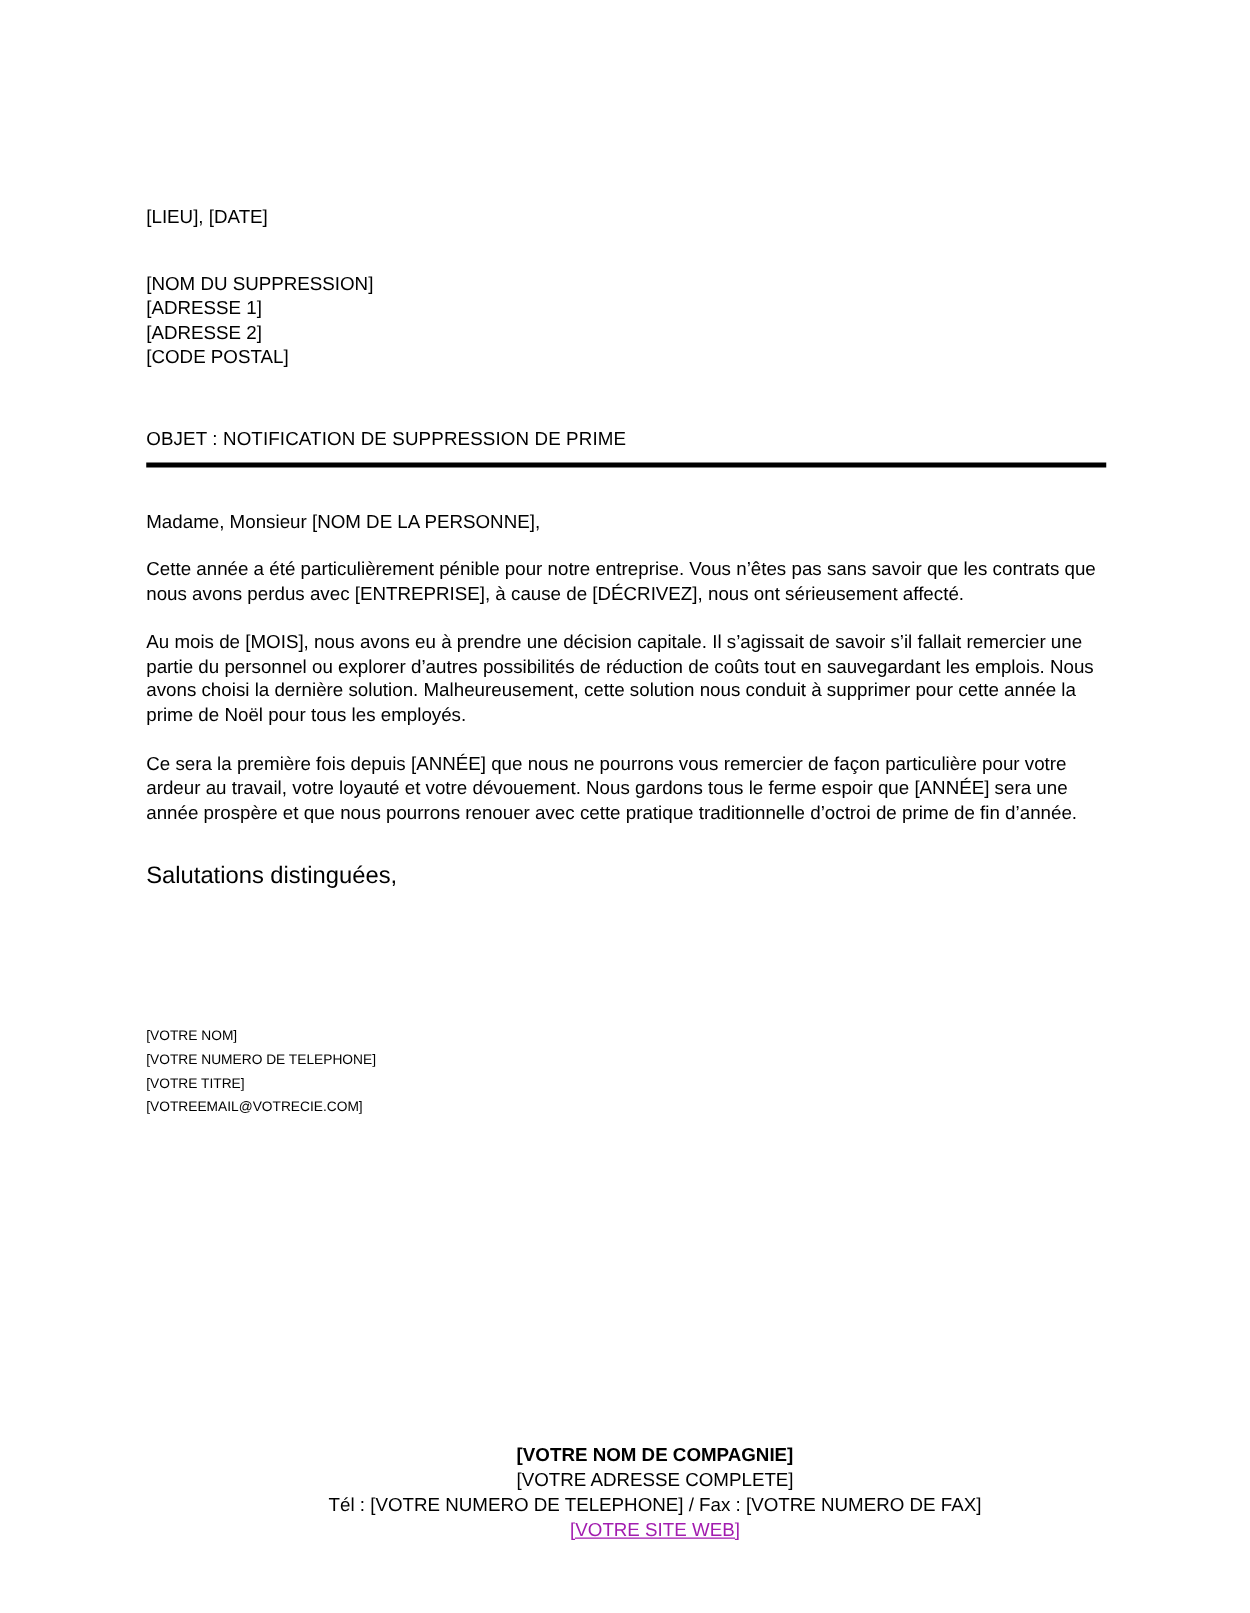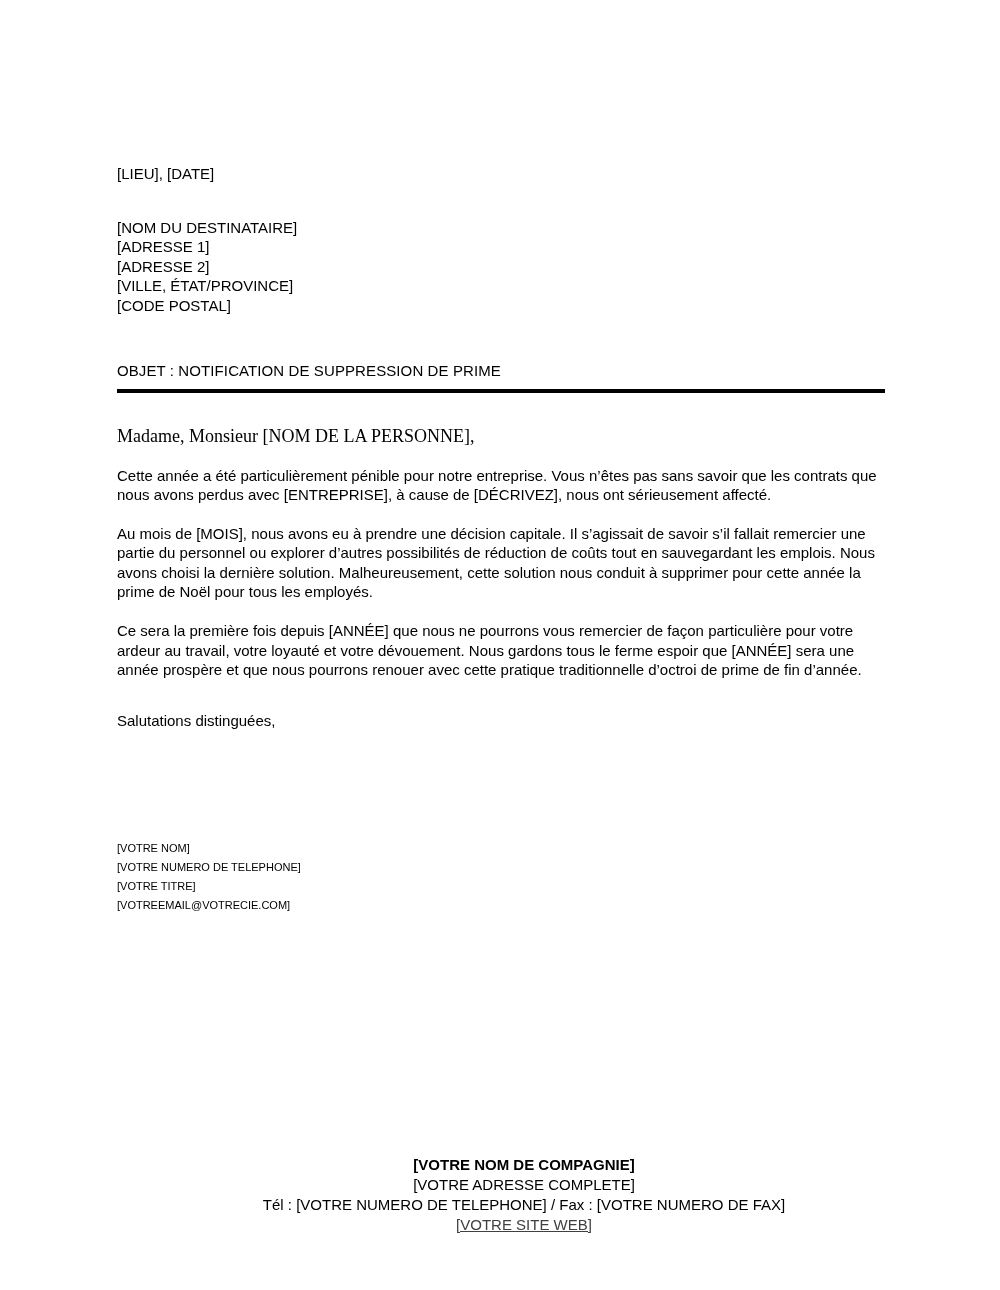--- a/index.html
+++ b/index.html
@@ -56,36 +56,35 @@
   }
   .rule {
     width: 768px;
     height: 4px;
     background: #000000;
     margin-top: 9px;
   }
 
   
   .salutation {
-    font-size: 18px;
+    font-size: 15px;
     line-height: 19.5px;
-    font-family: Liberation Serif, serif;
   }
   .para {
     font-size: 15px;
     line-height: 19.6px;
     text-align: left;
     margin: 0;
   }
   .para + .para {
     margin-top: 19px;
   }
 
   .closing {
-    font-size: 15px;
+    font-size: 19px;
     line-height: 19.5px;
   }
 
   .signature .line {
     font-size: 11px;
     line-height: 19px;
   }
 
   
   .footer {
@@ -97,42 +96,41 @@
     padding-left: 48px;
   }
   .footer .fline {
     font-size: 15px;
     line-height: 20px;
   }
   .footer .company {
     font-weight: bold;
   }
   .footer a.weblink {
-    color: #404040;
+    color: #a21caf;
     text-decoration: underline;
   }
 </style>
 </head>
 <body>
 
 <div class="page">
 
   <div class="content">
 
     <div class="date-block">
       <div class="line">[LIEU], [DATE]</div>
     </div>
 
     <div class="spacer-sm"></div>
 
     <div class="recipient-block">
-      <div class="line">[NOM DU DESTINATAIRE]</div>
+      <div class="line">[NOM DU SUPPRESSION]</div>
       <div class="line">[ADRESSE 1]</div>
       <div class="line">[ADRESSE 2]</div>
-      <div class="line">[VILLE, ÉTAT/PROVINCE]</div>
       <div class="line">[CODE POSTAL]</div>
     </div>
 
     <div class="spacer-md"></div>
 
     <div class="subject">OBJET : NOTIFICATION DE SUPPRESSION DE PRIME</div>
     <div class="rule"></div>
 
     <div class="spacer-sm"></div>
 

